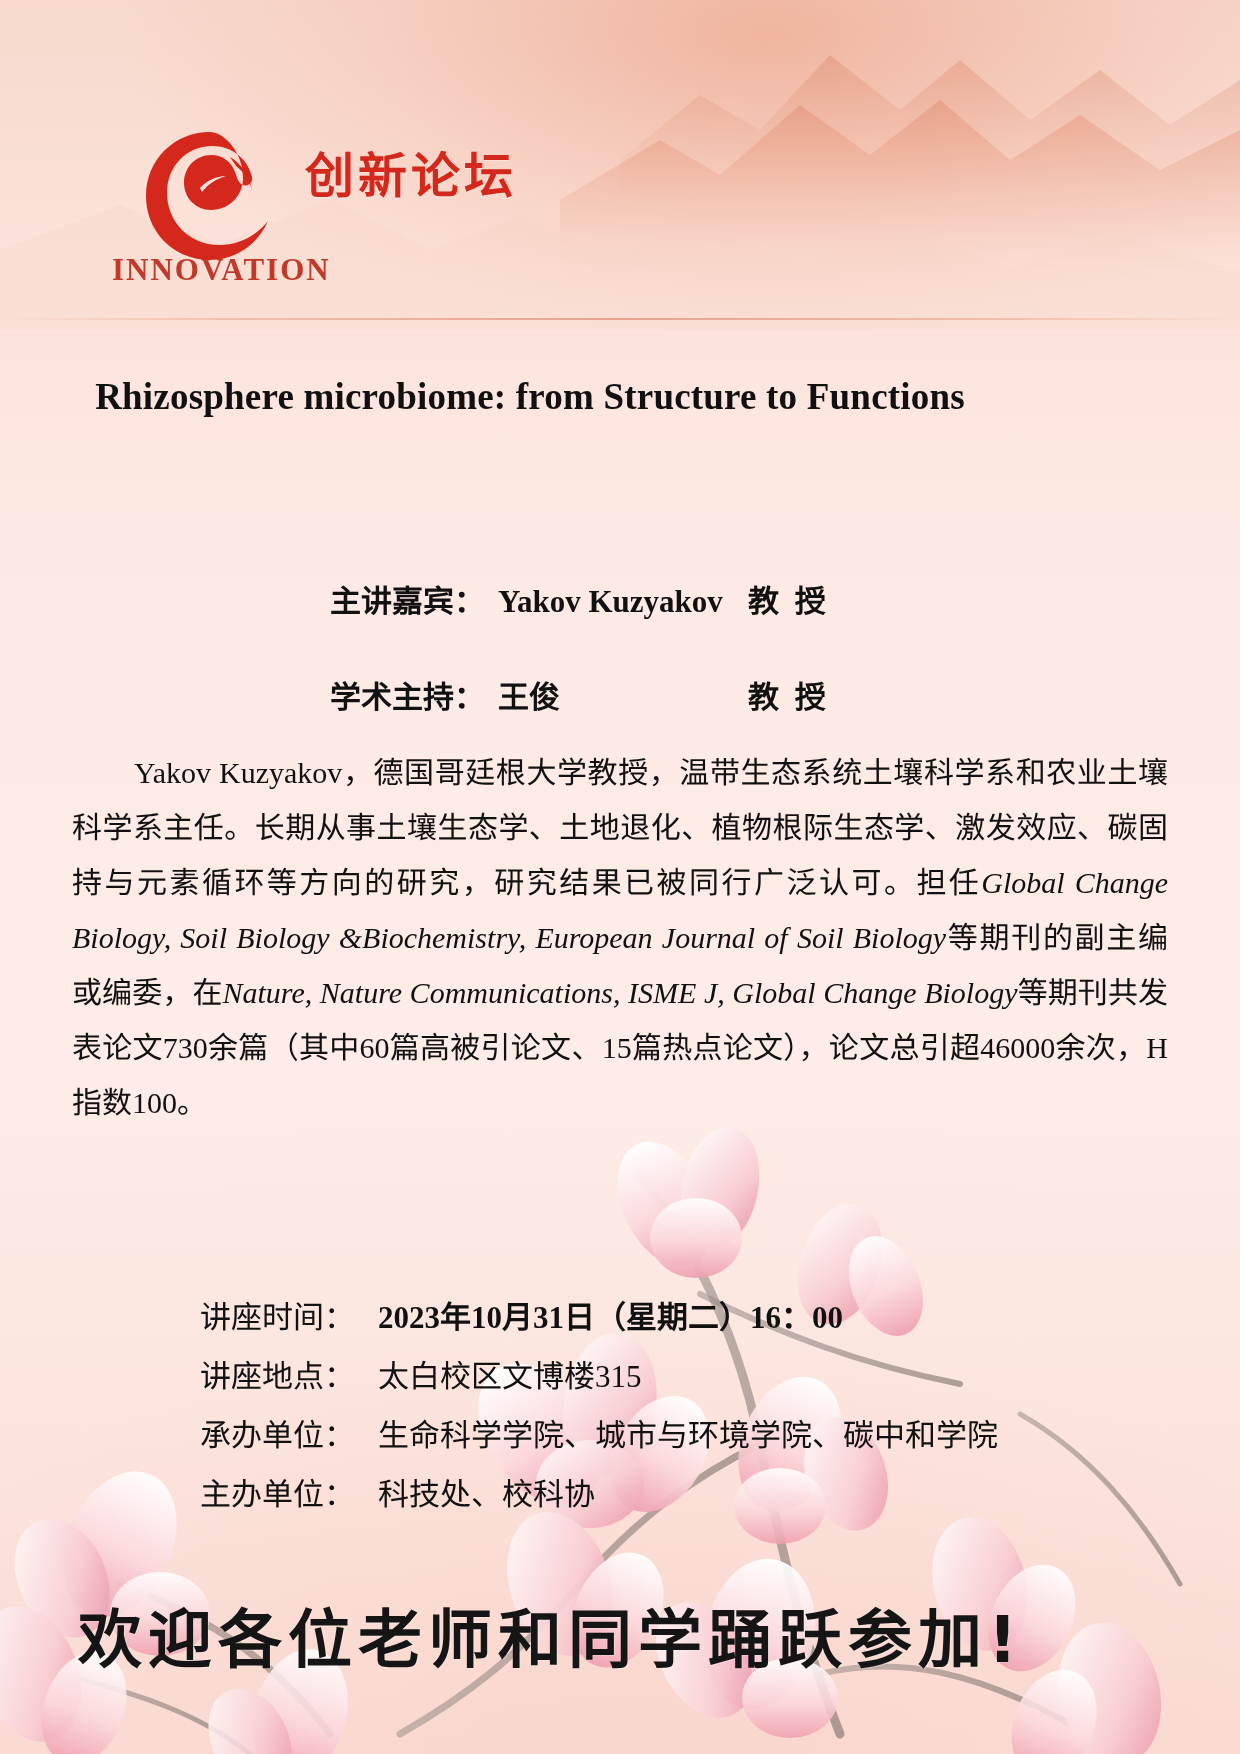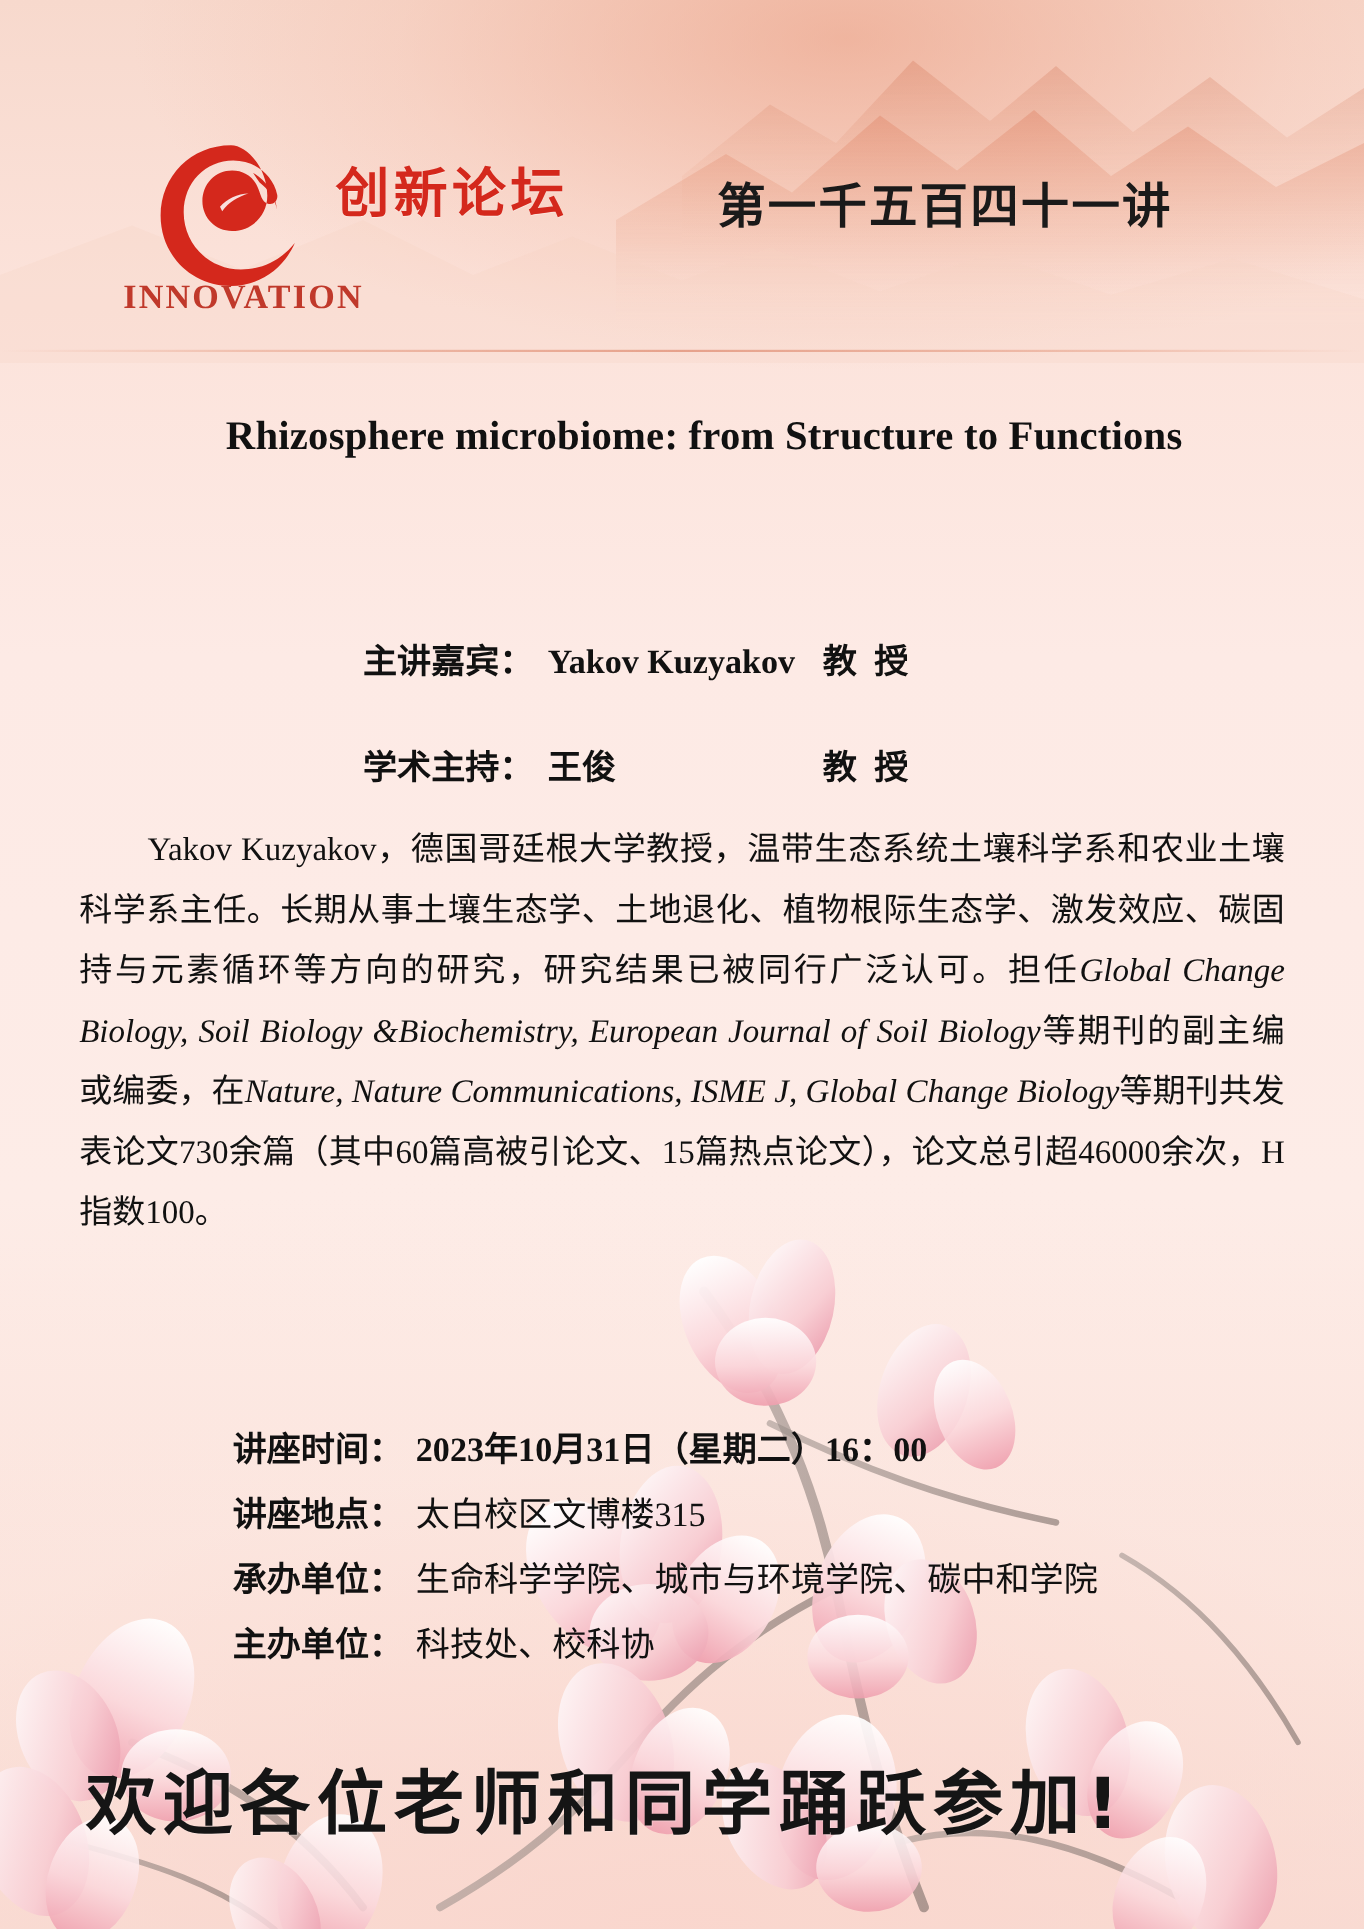--- a/index.html
+++ b/index.html
@@ -85,23 +85,23 @@
     font-weight: bold;
     font-size: 44px;
     letter-spacing: 2px;
     color: #1a1a1a;
   }
 
   
   .lecture-title {
     position: absolute;
     top: 375px;
-    left: 15px;
+    left: 0;
     width: 1060px;
-    text-align: right;
+    text-align: center;
     font-family: "Liberation Serif", serif;
     font-weight: bold;
     font-size: 37px;
     color: #111;
     letter-spacing: 0.2px;
   }
 
   
   .speakers {
     position: absolute;
@@ -141,21 +141,21 @@
     position: absolute;
     top: 1288px;
     left: 200px;
     width: 900px;
     font-family: "Liberation Serif", serif;
     font-size: 31px;
     color: #111;
     line-height: 59px;
   }
   .det-row { display: flex; white-space: pre; }
-  .det-label { width: 178px; font-weight: bold; text-align: center; }
+  .det-label { width: 178px; font-weight: normal; }
   .det-row.bold .det-value { font-weight: bold; }
 
   
   .flowers {
     position: absolute;
     left: 0;
     bottom: 0;
     width: 1240px;
     height: 640px;
     pointer-events: none;
@@ -203,21 +203,20 @@
   <div class="header">
     <div class="logo">
       <svg width="140" height="140" viewBox="0 0 140 140">
         <path d="M70,6 C34,6 6,34 6,70 C6,106 34,134 70,134 C96,134 118,118 128,95 C116,110 99,119 79,119 C50,119 27,96 27,67 C27,40 47,20 72,20 C92,20 108,33 112,51 C113,57 108,61 103,59 C98,57 97,51 95,46 C91,35 82,29 71,29 C56,29 44,41 44,57 C44,72 56,84 71,84 C89,84 103,70 103,52 C103,26 84,6 70,6 Z" fill="#d4281c"></path>
         <path d="M96,40 C104,46 110,55 112,65 C110,50 102,38 90,31 C92,34 94,37 96,40 Z" fill="#d4281c"></path>
         <path d="M60,62 C66,55 76,50 86,50 C76,53 68,58 62,66 Z" fill="#ffffff" opacity="0.85"></path>
       </svg>
       <div class="logo-word">INNOVATION</div>
     </div>
     <div class="forum-title">创新论坛</div>
-    <div class="forum-session">第一千五百四十一讲</div>
   </div>
 
   <div class="lecture-title">Rhizosphere microbiome: from Structure to Functions</div>
 
   <div class="speakers">
     <div class="sp-row">
       <span class="sp-label">主讲嘉宾：</span>
       <span class="sp-name en">Yakov Kuzyakov</span>
       <span class="sp-rank">教 授</span>
     </div>

